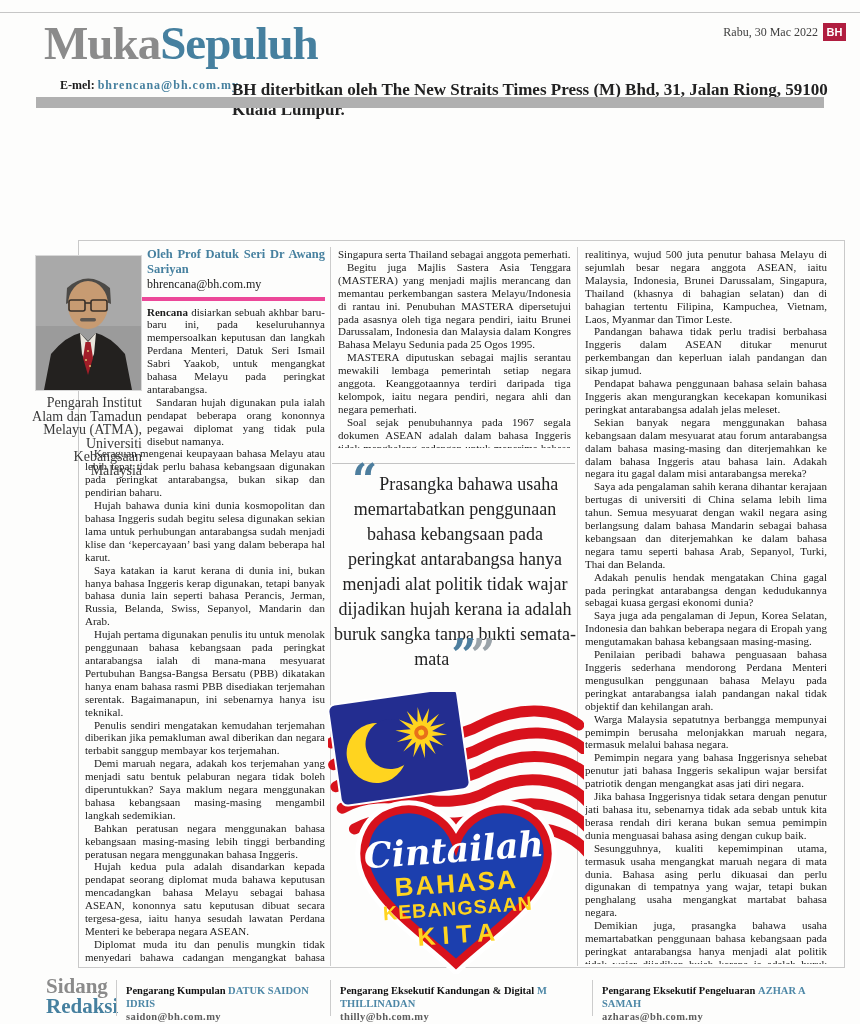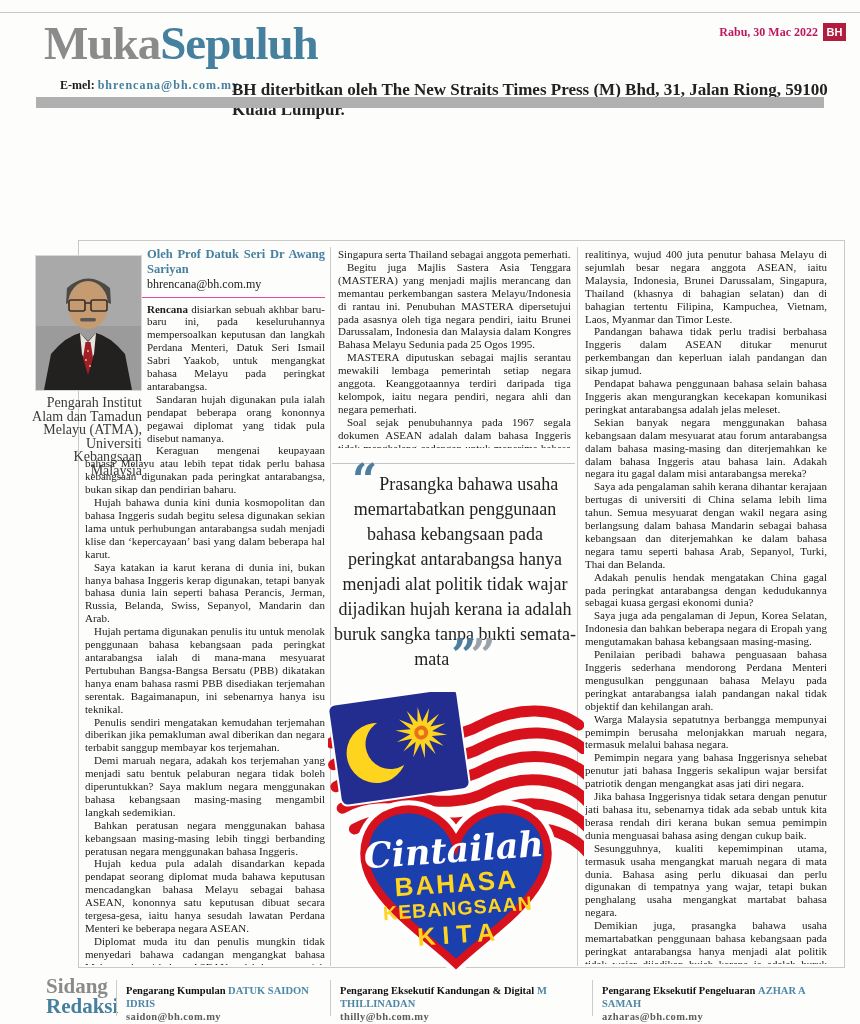--- a/index.html
+++ b/index.html
@@ -8,42 +8,42 @@
   .abs{position:absolute;}
   
   .top-rule{left:0;top:12px;width:860px;height:1px;background:#c6c6c6;}
   .masthead{left:44px;top:20px;font-weight:bold;font-size:47px;letter-spacing:-1px;line-height:1;}
   .masthead .part1{color:#8b8b8b;}
   .masthead .part2{color:#46809f;}
   .email-line{left:60px;top:78px;font-size:12px;font-weight:bold;}
   .email-line .teal{color:#46809f;letter-spacing:1px;}
   .publisher{left:232px;top:80px;font-size:17px;font-weight:bold;color:#222;}
   .dateline{right:14px;top:23px;display:flex;align-items:center;gap:5px;}
-  .date-text{font-size:12px;color:#be185d;font-weight:bold;}
+  .date-text{font-size:12px;color:#404040;}
   .bh-logo{width:23px;height:18px;background:#b01d3f;color:#fff;font-family:"Liberation Sans",sans-serif;
            font-weight:bold;font-size:11px;display:flex;align-items:center;justify-content:center;}
   .gray-bar{left:36px;top:97px;width:788px;height:11px;background:#b0b0b0;}
   
   .headline{left:20px;top:108px;width:820px;text-align:center;font-size:49px;line-height:57px;color:#121212;}
   
   .article-box{left:78px;top:240px;width:767px;height:728px;border:1px solid #c9c9c9;box-sizing:border-box;}
   .vrule{width:1px;background:#cccccc;}
   .hrule{height:1px;background:#c4c4c4;}
   
   .photo{left:36px;top:256px;width:105px;height:134px;z-index:3;box-shadow:0 0 0 1px #d8d8d8;}
   .caption{left:24px;top:396px;width:118px;text-align:right;font-size:14px;line-height:13.5px;color:#3a3a3a;z-index:3;}
   
   .col{font-size:11px;line-height:12.9px;text-align:justify;overflow:hidden;}
   .col p{margin:0;text-indent:9px;}
   .col p.noindent{text-indent:0;}
   .lead b{font-weight:bold;}
   .col1{left:85px;top:247px;width:240px;height:718px;}
   .photo-spacer{float:left;width:62px;height:200px;}
   .byline{font-size:12.5px;line-height:14.5px;font-weight:bold;color:#46809f;
-          padding-bottom:5px;border-bottom:1px solid #ec4899;margin-bottom:5px;}
+          padding-bottom:5px;border-bottom:4px solid #ec4899;margin-bottom:5px;}
   .byline .mail{display:block;color:#1b1b1b;font-weight:normal;font-size:12px;margin-top:1px;}
   .col2{left:338px;top:248px;width:233px;height:200px;}
   .col2-divider{left:332px;top:463px;width:243px;}
   .col3{left:585px;top:248px;width:242px;height:716px;}
   .vrule1{left:330px;top:247px;height:719px;}
   .vrule2{left:577px;top:247px;height:719px;}
   
   .quote{left:334px;top:472px;width:242px;text-align:center;font-size:18px;line-height:25px;color:#222;}
   .qmark{font-family:"DejaVu Serif",serif;font-weight:bold;line-height:0;vertical-align:-6px;}
   .qopen{font-size:44px;color:#4d7e9e;margin-right:2px;}
@@ -166,21 +166,21 @@
           <text x="128" y="170" text-anchor="middle" font-family="DejaVu Serif, serif" font-style="italic" font-weight="bold" font-size="35" fill="#ffffff">Cintailah</text>
           <text x="128" y="200" text-anchor="middle" font-family="Liberation Sans, sans-serif" font-weight="bold" font-size="26" fill="#ffd41f" letter-spacing="2">BAHASA</text>
           <text x="128" y="223" text-anchor="middle" font-family="Liberation Sans, sans-serif" font-weight="bold" font-size="19.5" fill="#ffd41f" letter-spacing="1">KEBANGSAAN</text>
           <text x="128" y="251" text-anchor="middle" font-family="Liberation Sans, sans-serif" font-weight="bold" font-size="25" fill="#ffd41f" letter-spacing="7">KITA</text>
         </g>
       </g>
     </svg>
   </div>
 
   <div class="abs col col3">
-    <p class="noindent">realitinya, wujud 400 juta penutur bahasa Melayu di sejumlah besar negara anggota ASEAN, iaitu Malaysia, Indonesia, Brunei Darussalam, Singapura, Thailand (khasnya di bahagian selatan) dan di bahagian tertentu Filipina, Kampuchea, Vietnam, Laos, Myanmar dan Timor Leste.</p>
+    <p class="noindent">realitinya, wujud 500 juta penutur bahasa Melayu di sejumlah besar negara anggota ASEAN, iaitu Malaysia, Indonesia, Brunei Darussalam, Singapura, Thailand (khasnya di bahagian selatan) dan di bahagian tertentu Filipina, Kampuchea, Vietnam, Laos, Myanmar dan Timor Leste.</p>
     <p>Pandangan bahawa tidak perlu tradisi berbahasa Inggeris dalam ASEAN ditukar menurut perkembangan dan keperluan ialah pandangan dan sikap jumud.</p>
     <p>Pendapat bahawa penggunaan bahasa selain bahasa Inggeris akan mengurangkan kecekapan komunikasi peringkat antarabangsa adalah jelas meleset.</p>
     <p>Sekian banyak negara menggunakan bahasa kebangsaan dalam mesyuarat atau forum antarabangsa dalam bahasa masing-masing dan diterjemahkan ke dalam bahasa Inggeris atau bahasa lain. Adakah negara itu gagal dalam misi antarabangsa mereka?</p>
     <p>Saya ada pengalaman sahih kerana dihantar kerajaan bertugas di universiti di China selama lebih lima tahun. Semua mesyuarat dengan wakil negara asing berlangsung dalam bahasa Mandarin sebagai bahasa kebangsaan dan diterjemahkan ke dalam bahasa negara tamu seperti bahasa Arab, Sepanyol, Turki, Thai dan Belanda.</p>
     <p>Adakah penulis hendak mengatakan China gagal pada peringkat antarabangsa dengan kedudukannya sebagai kuasa gergasi ekonomi dunia?</p>
     <p>Saya juga ada pengalaman di Jepun, Korea Selatan, Indonesia dan bahkan beberapa negara di Eropah yang mengutamakan bahasa kebangsaan masing-masing.</p>
     <p>Penilaian peribadi bahawa penguasaan bahasa Inggeris sederhana mendorong Perdana Menteri mengusulkan penggunaan bahasa Melayu pada peringkat antarabangsa ialah pandangan nakal tidak objektif dan kehilangan arah.</p>
     <p>Warga Malaysia sepatutnya berbangga mempunyai pemimpin berusaha melonjakkan maruah negara, termasuk melalui bahasa negara.</p>
     <p>Pemimpin negara yang bahasa Inggerisnya sehebat penutur jati bahasa Inggeris sekalipun wajar bersifat patriotik dengan mengangkat asas jati diri negara.</p>
     <p>Jika bahasa Inggerisnya tidak setara dengan penutur jati bahasa itu, sebenarnya tidak ada sebab untuk kita berasa rendah diri kerana bukan semua pemimpin dunia menguasai bahasa asing dengan cukup baik.</p>

